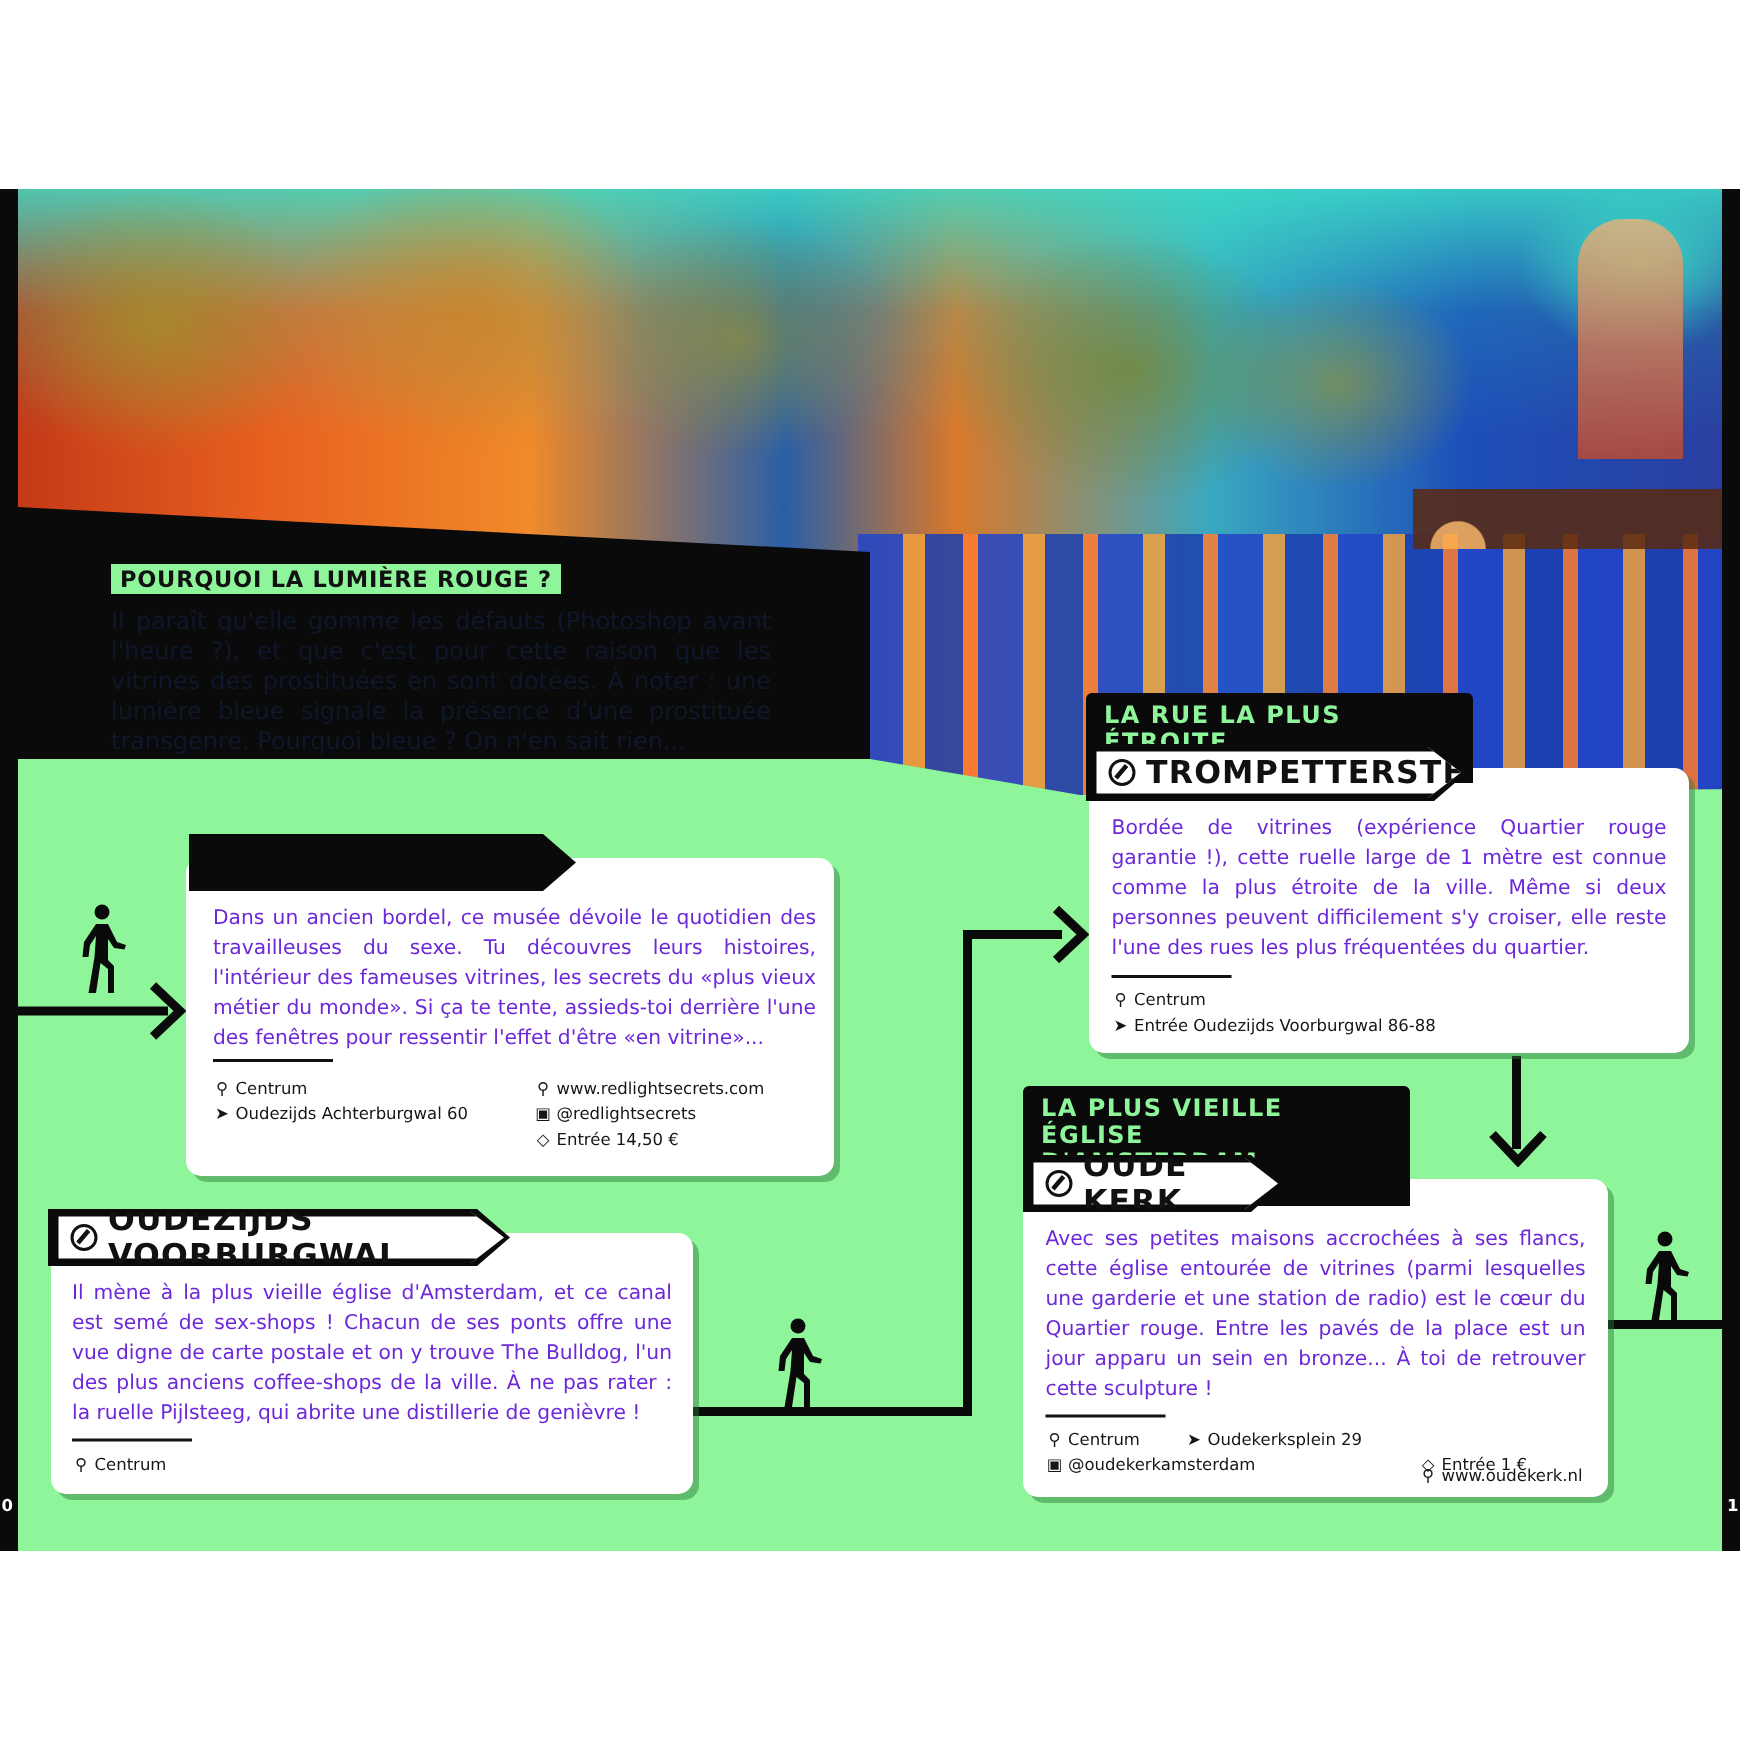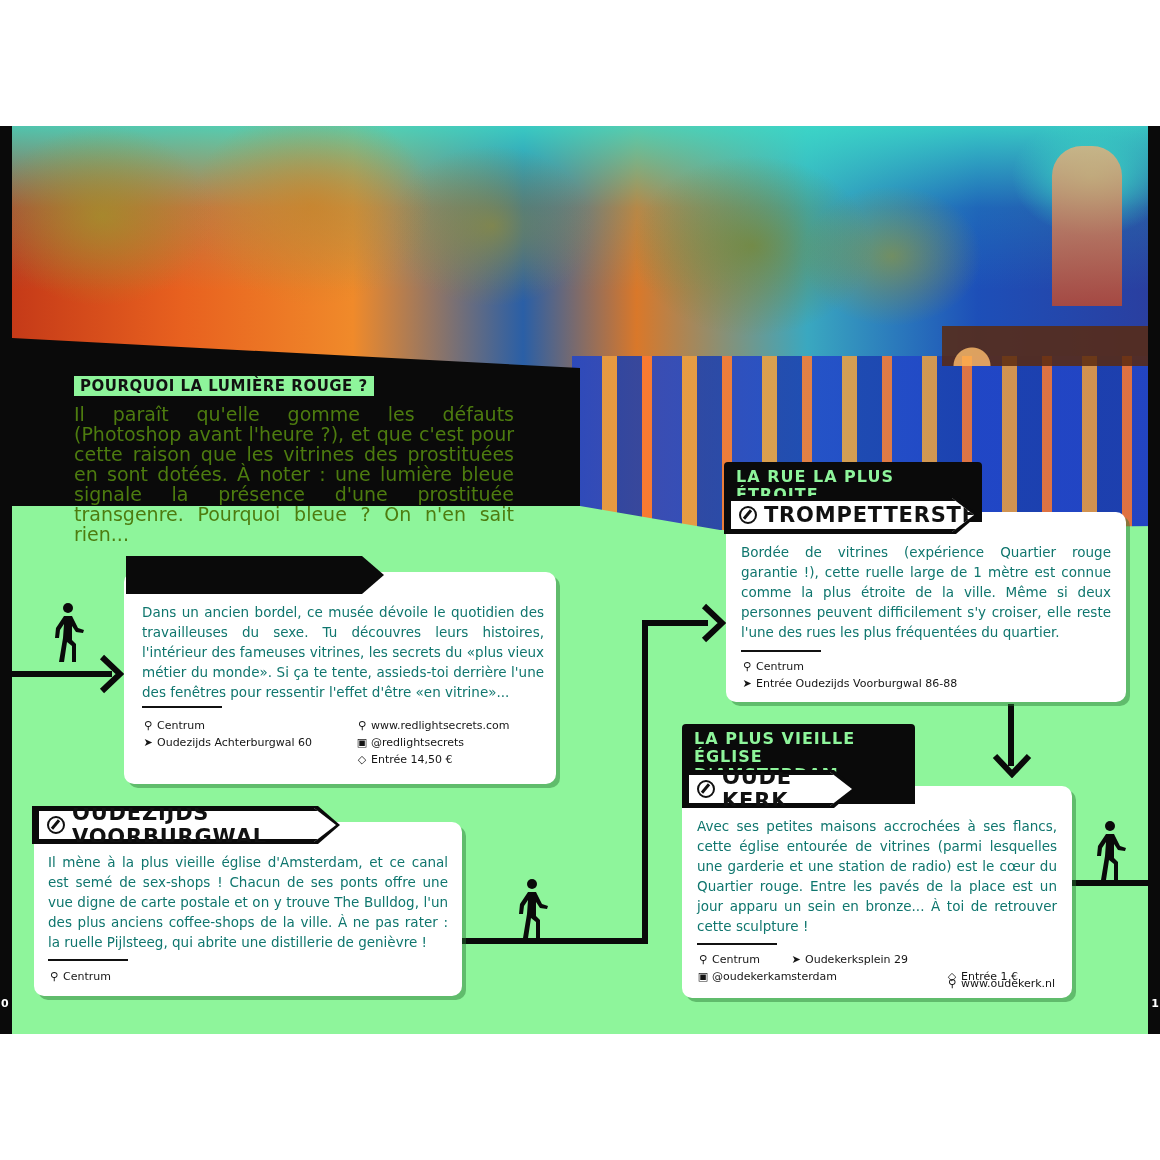--- a/index.html
+++ b/index.html
@@ -31,21 +31,21 @@
 
   
   .green-cut { position: absolute; left: 0; top: 340px; width: 1160px; height: 120px; background: #8ef59b;
     clip-path: polygon(0 40px, 580px 40px, 720px 64px, 1160px 60px, 1160px 120px, 0 120px); }
 
   
   .black-band { position: absolute; left: 12px; top: 212px; width: 568px; height: 168px; background: #0a0a0a;
     clip-path: polygon(0 0, 568px 30px, 568px 168px, 0 168px); }
   .red-title { position: absolute; left: 74px; top: 250px; background: #8ef59b; color: #111;
     font-weight: bold; font-size: 15px; letter-spacing: 0.5px; padding: 1px 6px; text-align: right; }
-  .red-text { position: absolute; left: 74px; top: 278px; width: 440px; color: #4d7c0f; font-size: 19px;
+  .red-text { position: absolute; left: 74px; top: 278px; width: 440px; color: #0f172a; font-size: 16px;
     line-height: 20px; text-align: justify; }
 
   
   .side-left { position: absolute; left: 0; top: 0; width: 12px; height: 908px; background: #0a0a0a; }
   .side-right { position: absolute; right: 0; top: 0; width: 12px; height: 908px; background: #0a0a0a; }
   .side-left .pn, .side-right .pn { position: absolute; bottom: 24px; color: #fff; font-size: 11px; font-weight: bold; }
   .side-left .pn { left: 1px; }
   .side-right .pn { right: 1px; }
 
   
@@ -55,21 +55,21 @@
   .card-head { position: absolute; background: #0a0a0a; border-radius: 4px 4px 0 0; color: #8ef59b;
     font-weight: bold; font-size: 16px; letter-spacing: 1px; line-height: 18px; padding: 6px 12px 0 12px; }
   .tag { position: absolute; height: 34px; background: #fff; border: 3px solid #0a0a0a; border-right: none;
     display: flex; align-items: center; padding-left: 8px; font-weight: bold; font-size: 21px; letter-spacing: 0.8px;
     clip-path: polygon(0 0, calc(100% - 22px) 0, 100% 50%, calc(100% - 22px) 100%, 0 100%); }
   .tag-outline { position: absolute; height: 38px; background: #0a0a0a;
     clip-path: polygon(0 0, calc(100% - 22px) 0, 100% 50%, calc(100% - 22px) 100%, 0 100%); }
   .compass { width: 18px; height: 18px; border: 2.5px solid #111; border-radius: 50%; margin-right: 7px; position: relative; flex: none; }
   .compass::after { content: ""; position: absolute; left: 5px; top: 1px; width: 3px; height: 11px; background: #111; transform: rotate(40deg); }
   .card { position: absolute; background: #fff; border-radius: 10px; box-shadow: 4px 4px 0 rgba(40,120,50,0.45); }
-  .card-body { position: absolute; font-size: 13.5px; line-height: 20px; text-align: justify; color: #0f766e; }
+  .card-body { position: absolute; font-size: 13.5px; line-height: 20px; text-align: justify; color: #6d28d9; }
   .rule { position: absolute; height: 2px; width: 80px; background: #111; }
   .meta { position: absolute; font-size: 11px; font-weight: normal; line-height: 17px; color: #151515; white-space: nowrap; }
   .mi { display: inline-block; width: 12px; text-align: center; margin-right: 3px; font-size: 11px; }
 
   .walker { position: absolute; width: 36px; height: 60px; }
 </style>
 </head>
 <body>
 
 <div class="spread">
@@ -170,21 +170,21 @@
   <div class="card-body" style="left:741px; top:416px; width:370px;">Bordée de vitrines (expérience Quartier rouge garantie !), cette ruelle large de 1 mètre est connue comme la plus étroite de la ville. Même si deux personnes peuvent difficilement s'y croiser, elle reste l'une des rues les plus fréquentées du quartier.</div>
   <div class="rule" style="left:741px; top:524px;"></div>
   <div class="meta" style="left:741px; top:532px;">
     <span class="mi">⚲</span><span>Centrum</span>
   </div>
   <div class="meta" style="left:741px; top:549px;">
     <span class="mi">➤</span><span>Entrée Oudezijds Voorburgwal 86-88</span>
   </div>
 
   <div class="card" style="left:682px; top:660px; width:390px; height:212px;"></div>
-  <div class="card-head" style="left:682px; top:598px; width:233px; height:80px;">
+  <div class="card-head" style="left:682px; top:598px; width:258px; height:80px;">
     <div>LA PLUS VIEILLE ÉGLISE</div>
     <div>D'AMSTERDAM</div>
   </div>
   <div class="tag-outline" style="left:682px; top:644px; width:174px;"></div>
   <div class="tag" style="left:686px; top:646px; width:166px;">
     <span class="compass"></span>
     <span>OUDE KERK</span>
   </div>
   <div class="card-body" style="left:697px; top:690px; width:360px;">Avec ses petites maisons accrochées à ses flancs, cette église entourée de vitrines (parmi lesquelles une garderie et une station de radio) est le cœur du Quartier rouge. Entre les pavés de la place est un jour apparu un sein en bronze... À toi de retrouver cette sculpture !</div>
   <div class="rule" style="left:697px; top:817px;"></div>

